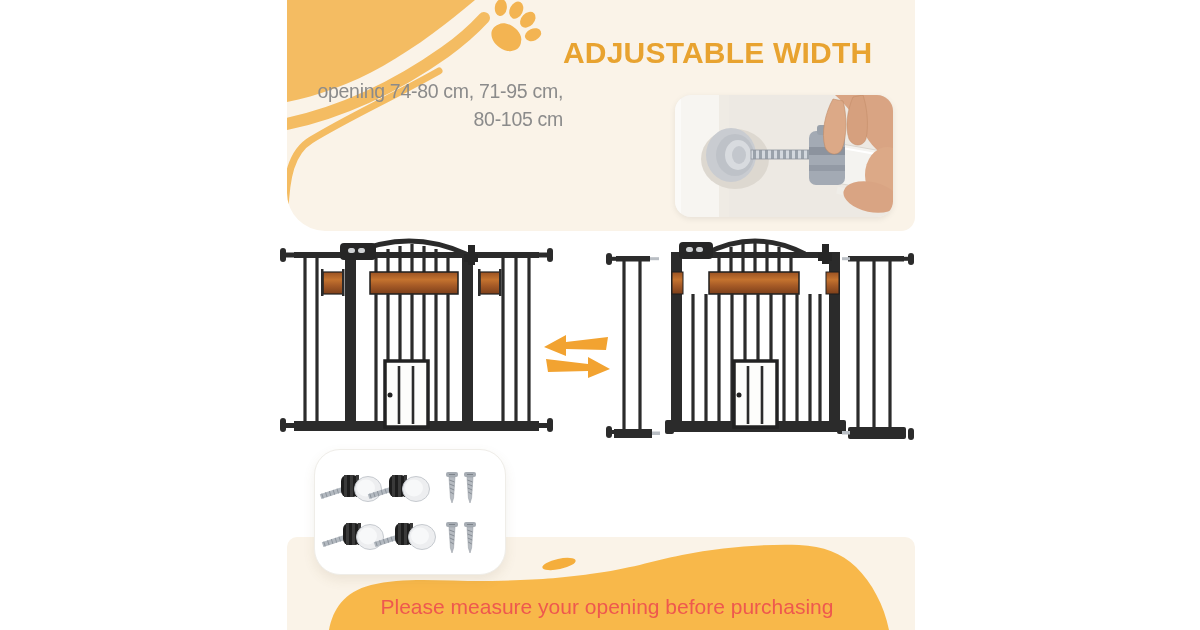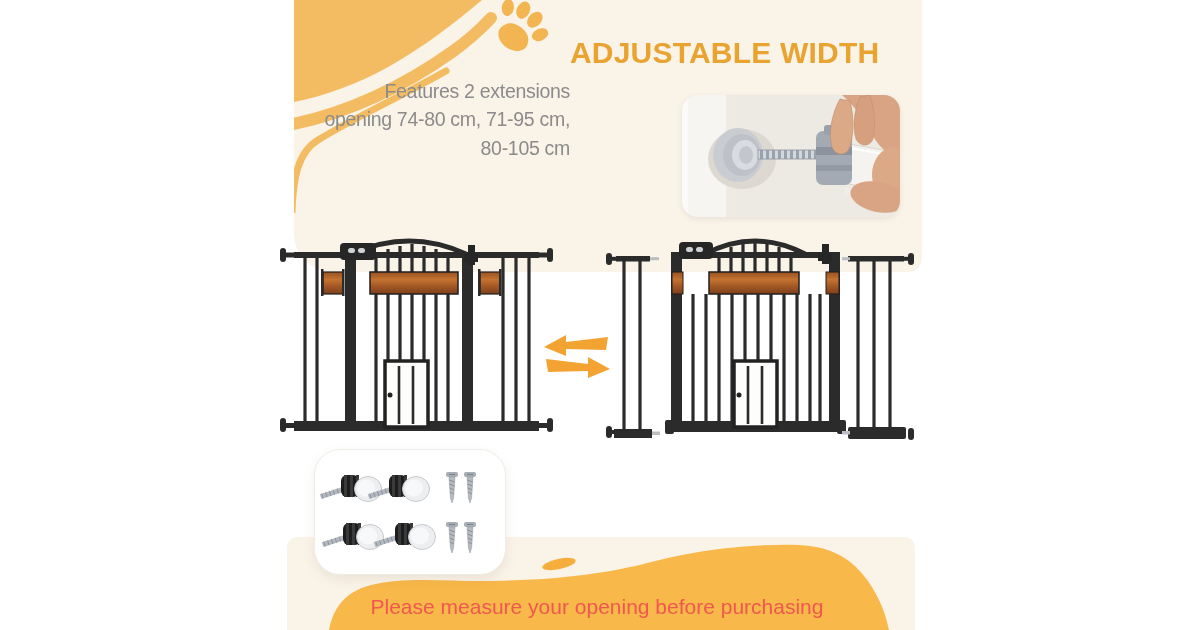--- a/index.html
+++ b/index.html
@@ -1,22 +1,22 @@
 <!DOCTYPE html>
 <html><head>
 <meta charset="utf-8">
 <style>
   html,body{margin:0;padding:0;background:#ffffff;}
   .canvas{position:relative;width:1200px;height:630px;background:#ffffff;overflow:hidden;
           font-family:"Liberation Sans", sans-serif;}
   .abs{position:absolute;}
 
   
-  .top-panel{left:287px;top:0;width:628px;height:272px;background:#FAF3E8;
-             border-radius:0 0 14px 38px;overflow:hidden;margin-left:7px;}
+  .top-panel{left:287px;top:0;width:628px;height:231px;background:#FAF3E8;
+             border-radius:0 0 14px 38px;overflow:hidden;}
   .deco-swoosh{left:0;top:0;}
   .paw{left:186px;top:0;}
   .hero-title{left:276px;top:36px;font-size:30px;font-weight:bold;letter-spacing:.2px;
               color:#E8A330;white-space:nowrap;}
   .hero-desc{left:0;top:77px;width:276px;text-align:right;color:#8B8B8B;
              font-size:19.5px;line-height:28.4px;letter-spacing:-.3px;}
   .hero-desc div{white-space:nowrap;}
   .photo{left:388px;top:95px;width:218px;height:122px;border-radius:16px;overflow:hidden;
          box-shadow:0 2px 6px rgba(0,0,0,.08);}
 
@@ -29,21 +29,21 @@
 
   
   .acc-box{left:314px;top:449px;width:190px;height:124px;background:#ffffff;
            border:1px solid #EFEDE8;border-radius:26px;overflow:hidden;
            box-shadow:0 5px 12px rgba(120,100,60,.10);z-index:3;}
 
   
   .bottom-panel{left:287px;top:537px;width:628px;height:93px;background:#FAF3E8;
                 border-radius:10px 10px 0 0;z-index:1;}
   .banner-wave{left:287px;top:533px;z-index:2;}
-  .banner-text{left:283px;top:594px;width:628px;text-align:center;color:#EE584E;
+  .banner-text{left:293px;top:594px;width:628px;text-align:center;color:#EE584E;
                font-size:21px;line-height:26px;z-index:4;}
 </style>
 </head>
 <body>
 
 <div class="canvas">
 
   <div class="abs top-panel">
 
     <svg class="abs deco-swoosh" width="212" height="213" viewBox="0 0 212 213">
@@ -58,21 +58,20 @@
         <ellipse cx="-8" cy="-20" rx="6.5" ry="9" transform="rotate(-10 -8 -20)"></ellipse>
         <ellipse cx="7" cy="-19" rx="6.5" ry="9" transform="rotate(8 7 -19)"></ellipse>
         <ellipse cx="20" cy="-10" rx="6" ry="8.5" transform="rotate(30 20 -10)"></ellipse>
         <path d="M-14,2 C-10,-7 10,-7 14,2 C20,11 12,20 0,20 C-12,20 -20,11 -14,2 Z"></path>
       </g>
     </svg>
 
     <div class="abs hero-title">ADJUSTABLE WIDTH</div>
 
     <div class="abs hero-desc">
-      <div>Features 2 extensions</div>
       <div>opening 74-80 cm, 71-95 cm,</div>
       <div>80-105 cm</div>
     </div>
 
     <div class="abs photo">
       <svg width="218" height="122" viewBox="0 0 218 122">
         <defs>
           <pattern id="thr" width="6" height="10" patternUnits="userSpaceOnUse">
             <rect width="6" height="10" fill="#D3D8DE"></rect>
             <rect width="3" height="10" fill="#9AA2AB"></rect>

